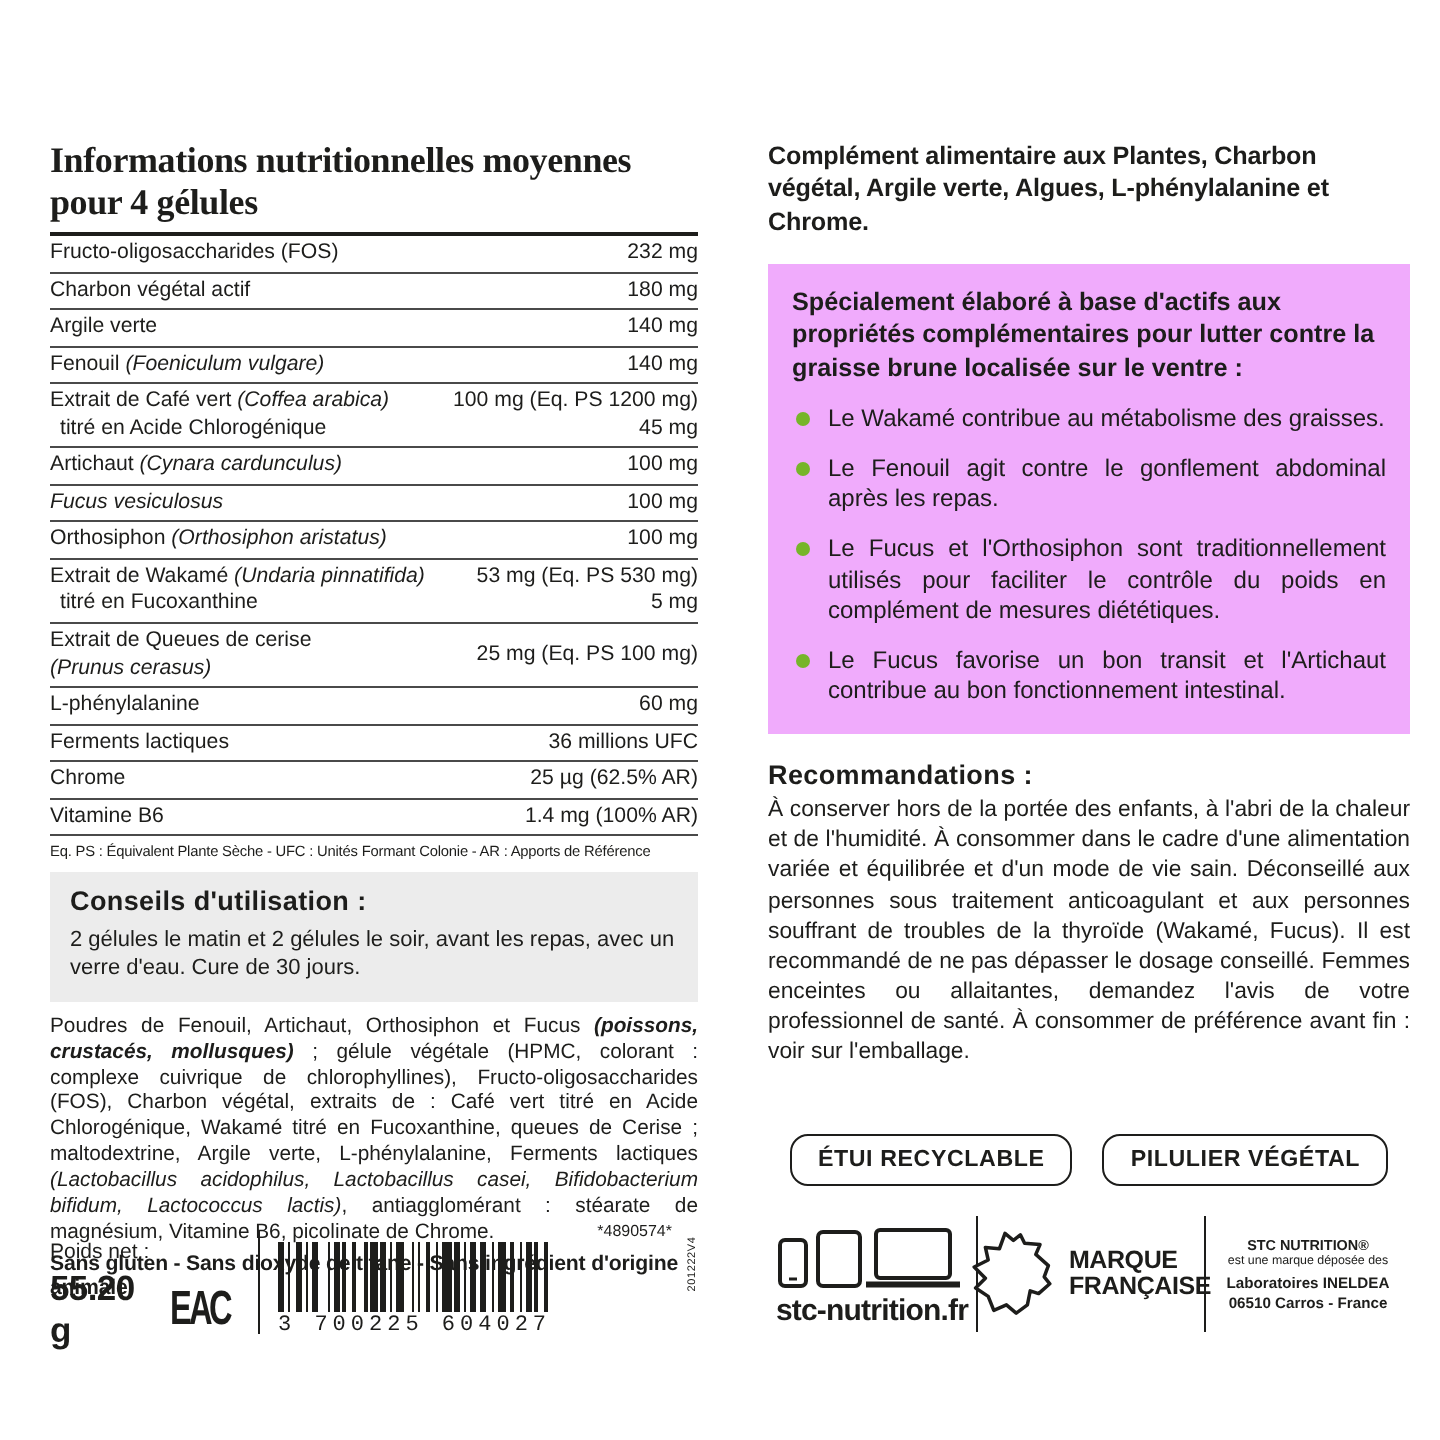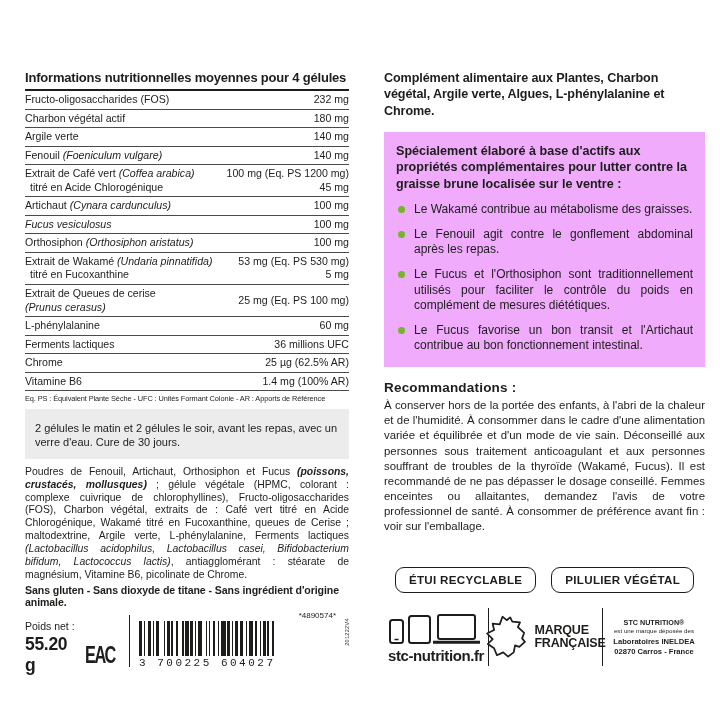--- a/index.html
+++ b/index.html
@@ -12,22 +12,22 @@
   }
   #label { position: relative; width: 720px; height: 720px; background: #fff; }
 
   .it { font-style: italic; }
   .bd { font-weight: bold; }
 
   
   .col-left { position: absolute; left: 25px; top: 70px; width: 324px; }
 
   .nutri-title {
-    font-size: 13px; font-weight: bold; letter-spacing: -0.2px;
-    padding-bottom: 4px; border-bottom: 2px solid #1d1d1b;
+    font-size: 18px; font-weight: bold; letter-spacing: -0.2px;
+    padding-bottom: 4px; border-bottom: 2px solid #1d1d1b; font-family: Liberation Serif, serif;
   }
   .t-row {
     display: flex; justify-content: space-between;
     border-bottom: 1px solid #4a4a4a;
     padding: 2px 0 2px; font-size: 10.6px; line-height: 1.28;
   }
   .t-name { flex: 1; padding-right: 4px; }
   .t-name .line2.indent { padding-left: 5px; }
   .t-val { text-align: right; white-space: nowrap; }
   .t-row.center { align-items: center; }
@@ -227,20 +227,21 @@
             <div><span>Vitamine B6</span></div>
           </div>
           <div class="t-val">
             <div>1.4 mg (100% AR)</div>
           </div>
         </div>
       </div>
     <div class="footnote">Eq. PS : Équivalent Plante Sèche - UFC : Unités Formant Colonie - AR : Apports de Référence</div>
 
     <div class="usage-box">
+      <div class="section-title">Conseils d'utilisation :</div>
       <div class="usage-body">2 gélules le matin et 2 gélules le soir, avant les repas, avec un verre d'eau. Cure de 30 jours.</div>
     </div>
 
     <div class="ingredients">
       <div class="ingredients-body"><span>Poudres de Fenouil, Artichaut, Orthosiphon et Fucus </span><span class="it bd">(poissons, crustacés, mollusques)</span><span> ; gélule végétale (HPMC, colorant : complexe cuivrique de chlorophyllines), Fructo-oligosaccharides (FOS), Charbon végétal, extraits de : Café vert titré en Acide Chlorogénique, Wakamé titré en Fucoxanthine, queues de Cerise ; maltodextrine, Argile verte, L-phénylalanine, Ferments lactiques </span><span class="it">(Lactobacillus acidophilus, Lactobacillus casei, Bifidobacterium bifidum, Lactococcus lactis)</span><span>, antiagglomérant : stéarate de magnésium, Vitamine B6, picolinate de Chrome.</span></div>
       <div class="free-claims">Sans gluten - Sans dioxyde de titane - Sans ingrédient d'origine animale.</div>
     </div>
   </div>
 
   <div class="weight-row">
@@ -380,17 +381,17 @@
       <span class="origin-text">
         <div>MARQUE</div>
         <div>FRANÇAISE</div>
       </span>
     </div>
     <div class="f-divider"></div>
     <div class="f-cell f-legal">
         <div class="legal-line l0">STC NUTRITION®</div>
         <div class="legal-line l1">est une marque déposée des</div>
         <div class="legal-line l2">Laboratoires INELDEA</div>
-        <div class="legal-line l3">02870 Carros - France</div>
+        <div class="legal-line l3">06510 Carros - France</div>
       </div>
   </div>
 
 </div>
 
 </body></html>

